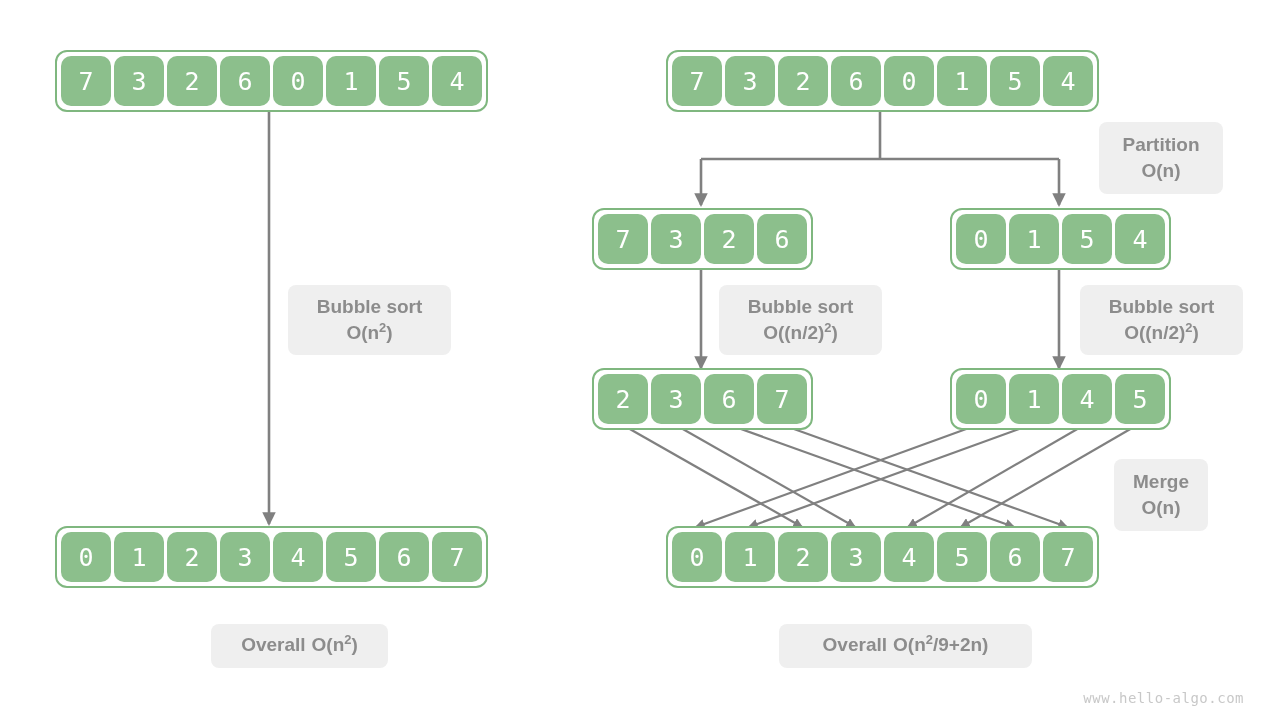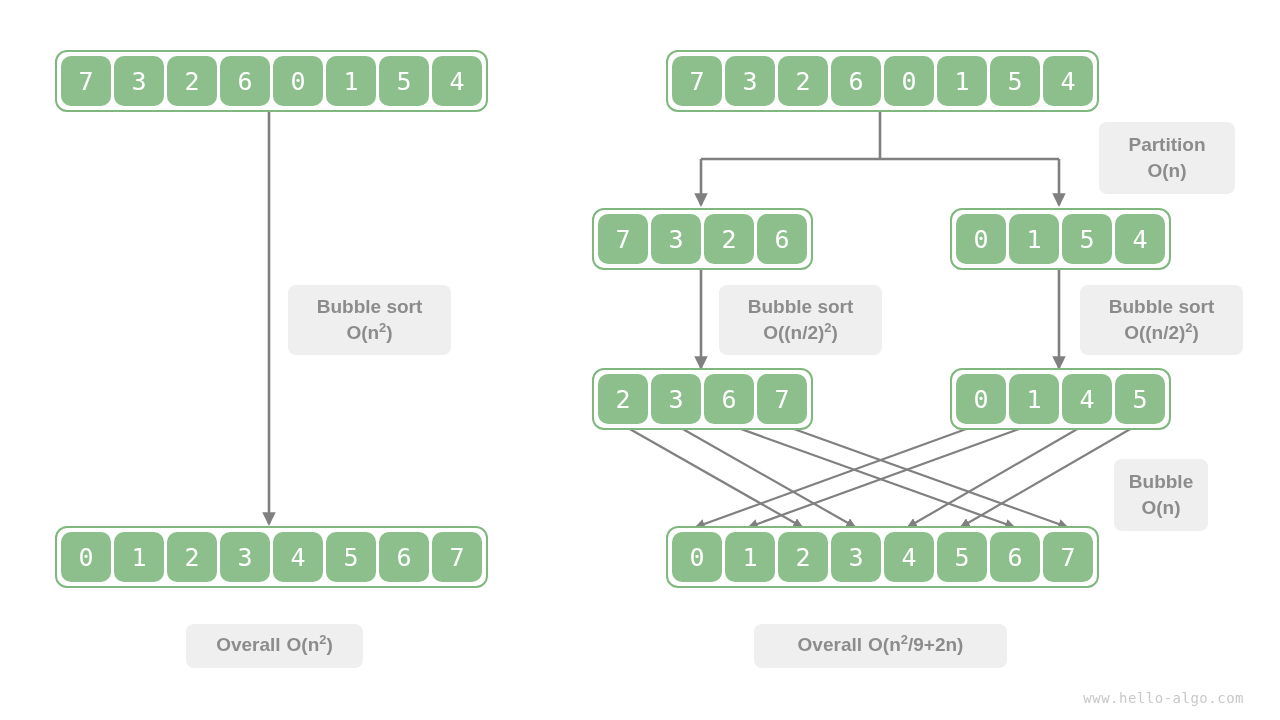--- a/index.html
+++ b/index.html
@@ -75,20 +75,21 @@
     font-family: Liberation Sans, sans-serif;
     font-size: 19px;
     font-weight: bold;
     line-height: 1.35;
     white-space: nowrap;
   }
   .label.inline {
     flex-direction: row;
     gap: 6px;
     align-items: baseline;
+    margin-left: 25px;
   }
   .label .sup {
     font-size: 0.68em;
     vertical-align: super;
     line-height: 0;
   }
 
   
   #arrows {
     position: absolute;
@@ -194,21 +195,21 @@
       <div class="cell" style="width: 50px;">7</div>
       <div class="cell" style="width: 50px;">3</div>
       <div class="cell" style="width: 50px;">2</div>
       <div class="cell" style="width: 50px;">6</div>
       <div class="cell" style="width: 50px;">0</div>
       <div class="cell" style="width: 50px;">1</div>
       <div class="cell" style="width: 50px;">5</div>
       <div class="cell" style="width: 50px;">4</div>
     </div>
 
-  <div class="label" style="left:1099px; top:122px; width:136px; height:72px;">
+  <div class="label" style="left:1099px; top:122px; width:124px; height:72px;">
     <span class="l-title">Partition</span>
     <span class="l-comp">O(n)</span>
   </div>
 
   <div class="array" id="sub-left" style="left:592px; top:208px; height:62px;">
       <div class="cell" style="width: 50px;">7</div>
       <div class="cell" style="width: 50px;">3</div>
       <div class="cell" style="width: 50px;">2</div>
       <div class="cell" style="width: 50px;">6</div>
     </div>
@@ -236,21 +237,21 @@
       <div class="cell" style="width: 50px;">7</div>
     </div>
   <div class="array" id="sub-right-sorted" style="left:950px; top:368px; height:62px;">
       <div class="cell" style="width: 50px;">0</div>
       <div class="cell" style="width: 50px;">1</div>
       <div class="cell" style="width: 50px;">4</div>
       <div class="cell" style="width: 50px;">5</div>
     </div>
 
   <div class="label" style="left:1114px; top:459px; width:94px; height:72px;">
-    <span class="l-title">Bubble</span>
+    <span class="l-title">Merge</span>
     <span class="l-comp">O(n)</span>
   </div>
 
   <div class="array" id="right-output" style="left:666px; top:526px; height:62px;">
       <div class="cell" style="width: 50px;">0</div>
       <div class="cell" style="width: 50px;">1</div>
       <div class="cell" style="width: 50px;">2</div>
       <div class="cell" style="width: 50px;">3</div>
       <div class="cell" style="width: 50px;">4</div>
       <div class="cell" style="width: 50px;">5</div>

